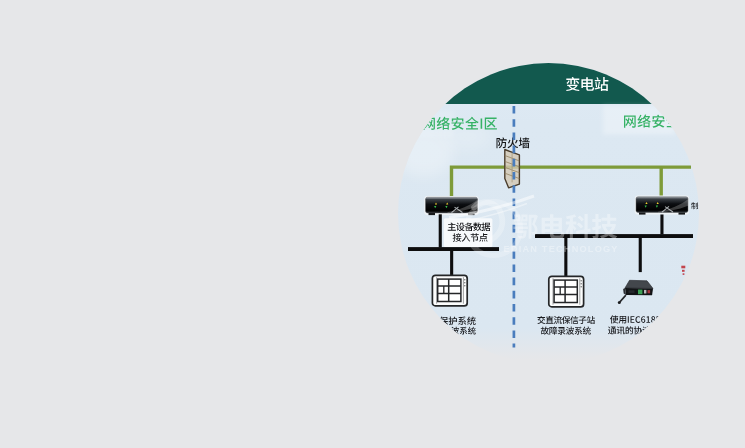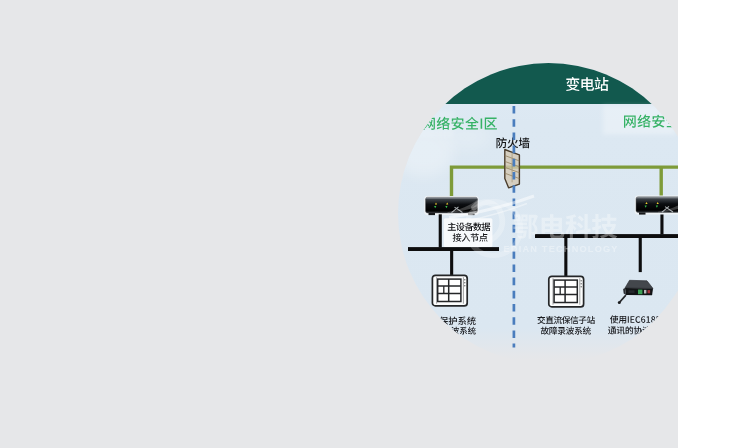--- a/index.html
+++ b/index.html
@@ -1,14 +1,14 @@
 <!DOCTYPE html>
 <html><head><meta charset="utf-8"><style>
 html,body{margin:0;padding:0}
-#page{position:relative;width:678px;height:448px;background:#e6e7e9;overflow:hidden;font-family:"Liberation Sans",sans-serif}
+#page{position:relative;width:745px;height:448px;background:#e6e7e9;overflow:hidden;font-family:"Liberation Sans",sans-serif}
 #circ{position:absolute;left:398px;top:62.5px;width:301px;height:301px;border-radius:50%;overflow:hidden;
 background:linear-gradient(180deg,#e0ebf5 0%,#dce8f2 20%,#dbe7f1 88%,#e6e7e9 98.5%);}
 #circ svg{display:block}
 </style></head>
 <body>
 <div id="page">
     <div id="circ">
       <svg width="301" height="301" viewBox="398 62.5 301 301">
         <rect x="398" y="62.5" width="301" height="41" fill="#12594e"></rect>
         <path d="M568.4 79.9C568.0 80.9 567.3 81.9 566.4 82.6C566.8 82.8 567.3 83.2 567.6 83.4C568.4 82.6 569.2 81.4 569.7 80.2ZM575.6 80.6C576.5 81.4 577.6 82.6 578.1 83.4L579.2 82.6C578.7 81.9 577.6 80.7 576.6 80.0ZM571.7 76.8C571.9 77.2 572.2 77.7 572.3 78.1H566.3V79.4H570.3V83.8H571.8V79.4H573.8V83.8H575.3V79.4H579.3V78.1H573.9C573.8 77.7 573.4 77.0 573.0 76.5ZM567.2 84.2V85.4H568.4C569.2 86.5 570.2 87.4 571.3 88.2C569.7 88.8 567.9 89.1 566.0 89.4C566.2 89.7 566.6 90.3 566.7 90.6C568.8 90.3 570.9 89.8 572.8 89.0C574.5 89.8 576.6 90.3 578.9 90.6C579.1 90.2 579.4 89.7 579.7 89.4C577.7 89.2 575.9 88.8 574.3 88.2C575.8 87.3 577.0 86.2 577.8 84.7L576.9 84.1L576.7 84.2ZM570.0 85.4H575.7C575.0 86.3 574.0 87.0 572.8 87.5C571.7 87.0 570.7 86.2 570.0 85.4ZM586.2 83.4V85.2H582.9V83.4ZM587.8 83.4H591.2V85.2H587.8ZM586.2 82.0H582.9V80.2H586.2ZM587.8 82.0V80.2H591.2V82.0ZM581.4 78.8V87.5H582.9V86.6H586.2V87.8C586.2 89.8 586.8 90.3 588.6 90.3C589.0 90.3 591.3 90.3 591.7 90.3C593.5 90.3 593.9 89.5 594.1 87.2C593.7 87.1 593.1 86.8 592.7 86.6C592.6 88.5 592.4 88.9 591.6 88.9C591.2 88.9 589.2 88.9 588.8 88.9C587.9 88.9 587.8 88.8 587.8 87.9V86.6H592.7V78.8H587.8V76.7H586.2V78.8ZM594.7 79.4V80.7H600.6V79.4ZM595.3 81.5C595.6 83.2 595.9 85.3 595.9 86.7L597.1 86.5C597.0 85.1 596.7 83.0 596.4 81.3ZM596.4 77.1C596.8 77.8 597.2 78.8 597.4 79.4L598.7 78.9C598.5 78.3 598.1 77.4 597.7 76.7ZM598.7 81.2C598.5 83.0 598.1 85.5 597.8 87.0C596.6 87.3 595.4 87.6 594.6 87.7L594.9 89.1C596.5 88.8 598.6 88.2 600.5 87.8L600.4 86.4L598.9 86.8C599.3 85.3 599.7 83.1 600.0 81.4ZM600.9 83.8V90.6H602.2V89.9H606.3V90.5H607.8V83.8H604.7V81.0H608.4V79.6H604.7V76.6H603.2V83.8ZM602.2 88.5V85.1H606.3V88.5Z" fill="#ffffff"></path>

